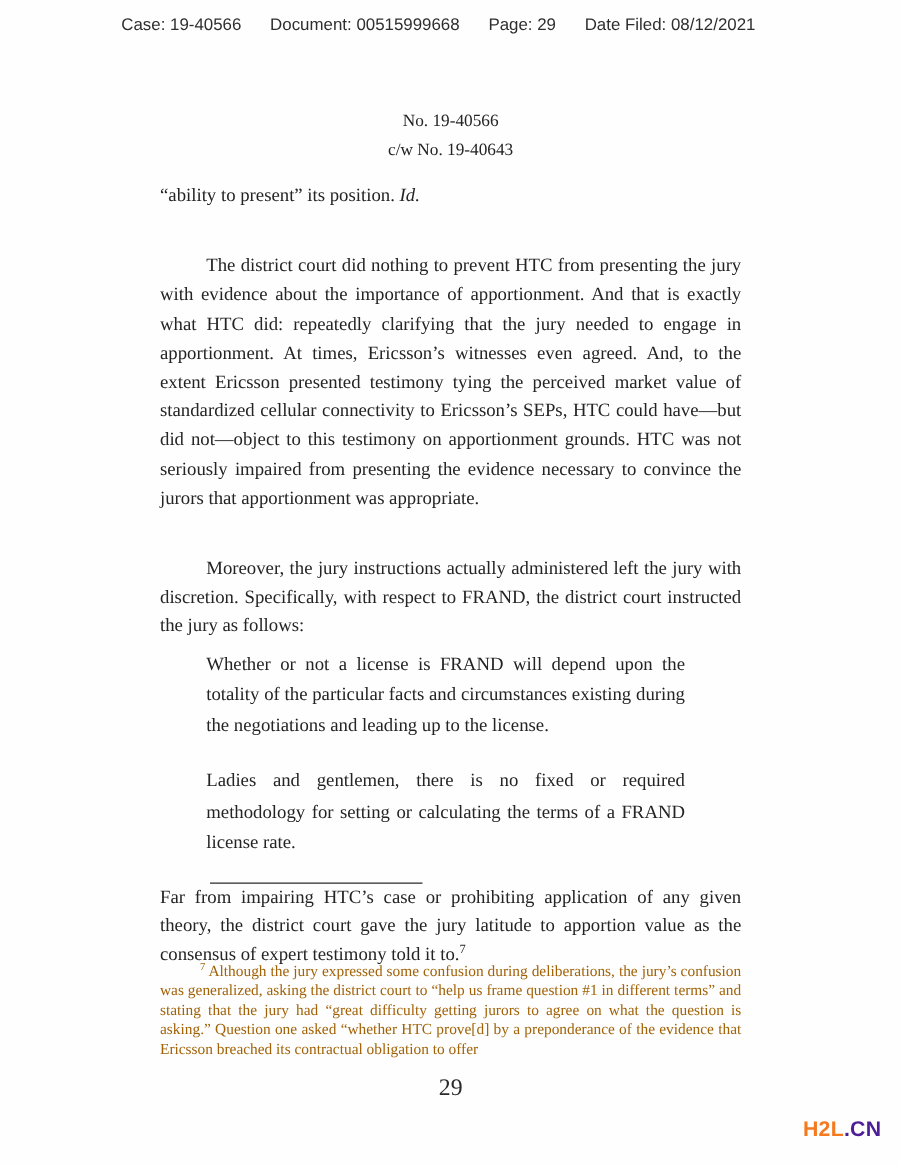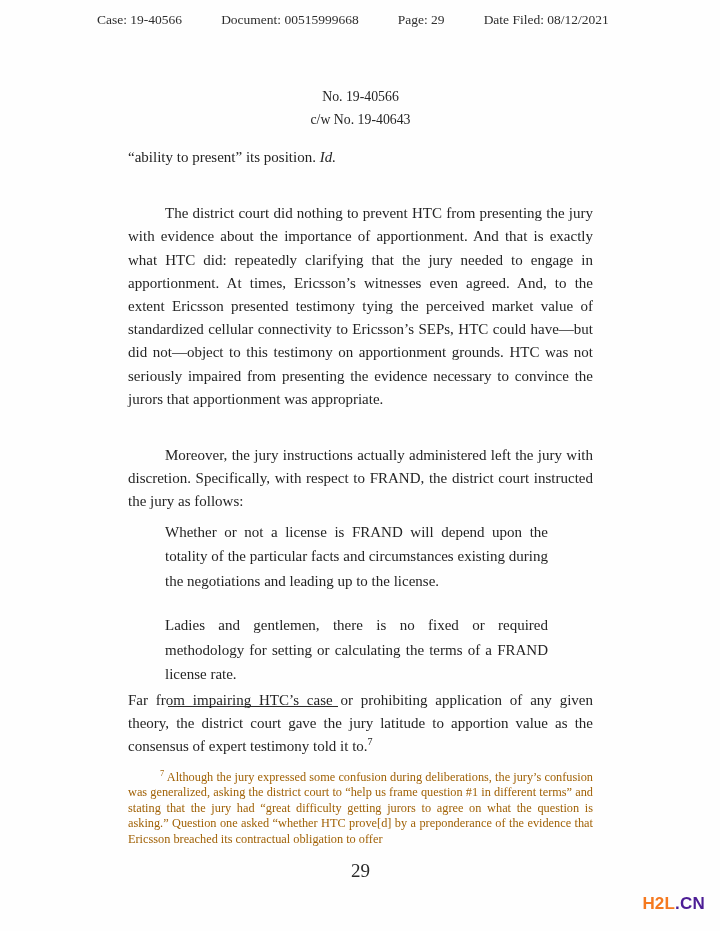--- a/index.html
+++ b/index.html
@@ -16,22 +16,22 @@
     width: 720px;
     height: 931px;
     background: #fefefe;
   }
   
   .efile-header {
     position: absolute;
     top: 12px;
     left: 97px;
     display: flex;
-    gap: 39px;
-    font-family: Liberation Serif, serif;
+    gap: 23px;
+    font-family: Liberation Sans, sans-serif;
     font-size: 13.5px;
     color: #2e2e2e;
     white-space: nowrap;
   }
   
   .caption {
     position: absolute;
     top: 85px;
     left: 128px;
     width: 465px;
@@ -55,21 +55,21 @@
   .content p.p1 { margin-bottom: 14px; }
   .content p.p2 { margin-bottom: 8px; }
   .content p.p3 { margin-bottom: 6px; }
   .blockquote {
     margin-left: 37px;
     width: 383px;
     line-height: 24.5px;
     text-align: justify;
   }
   .blockquote.q1 { margin-bottom: 20px; }
-  .blockquote.q2 { margin-bottom: 2px; }
+  .blockquote.q2 { margin-bottom: 20px; }
   .content em { font-style: italic; }
   sup.fn-ref {
     font-size: 10px;
     line-height: 0;
     vertical-align: super;
   }
   
   .footnote-separator {
     position: absolute;
     top: 706px;

